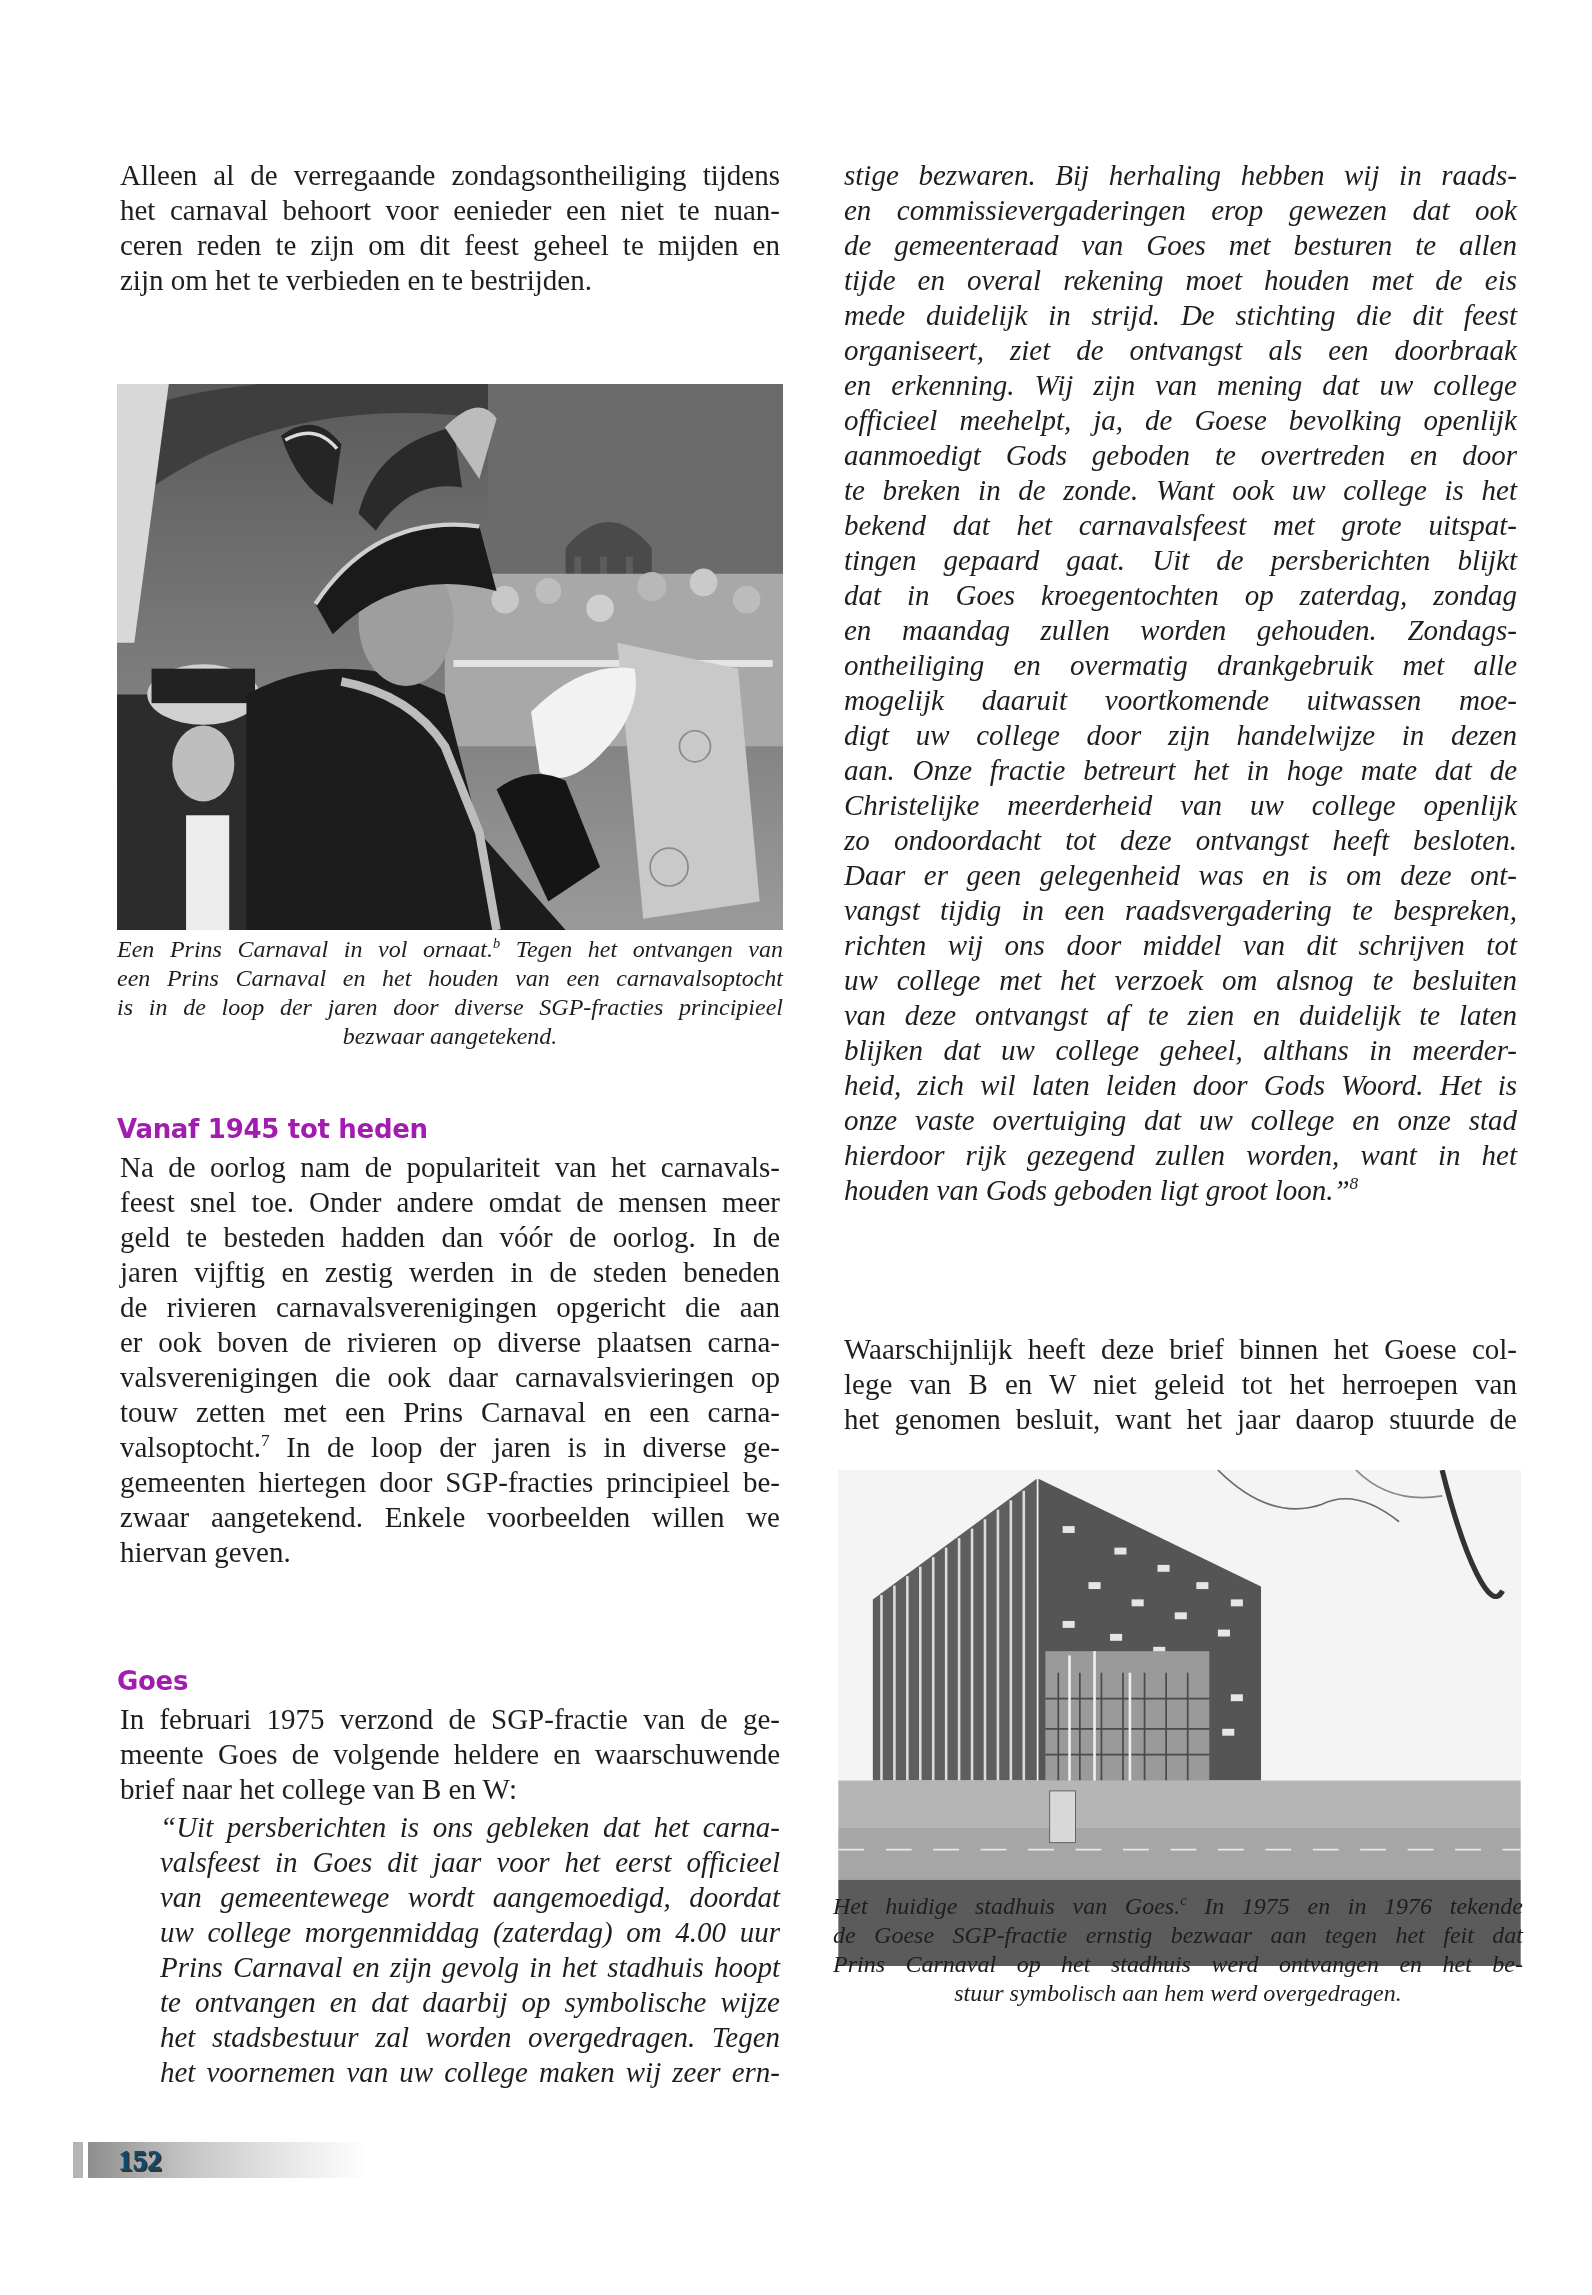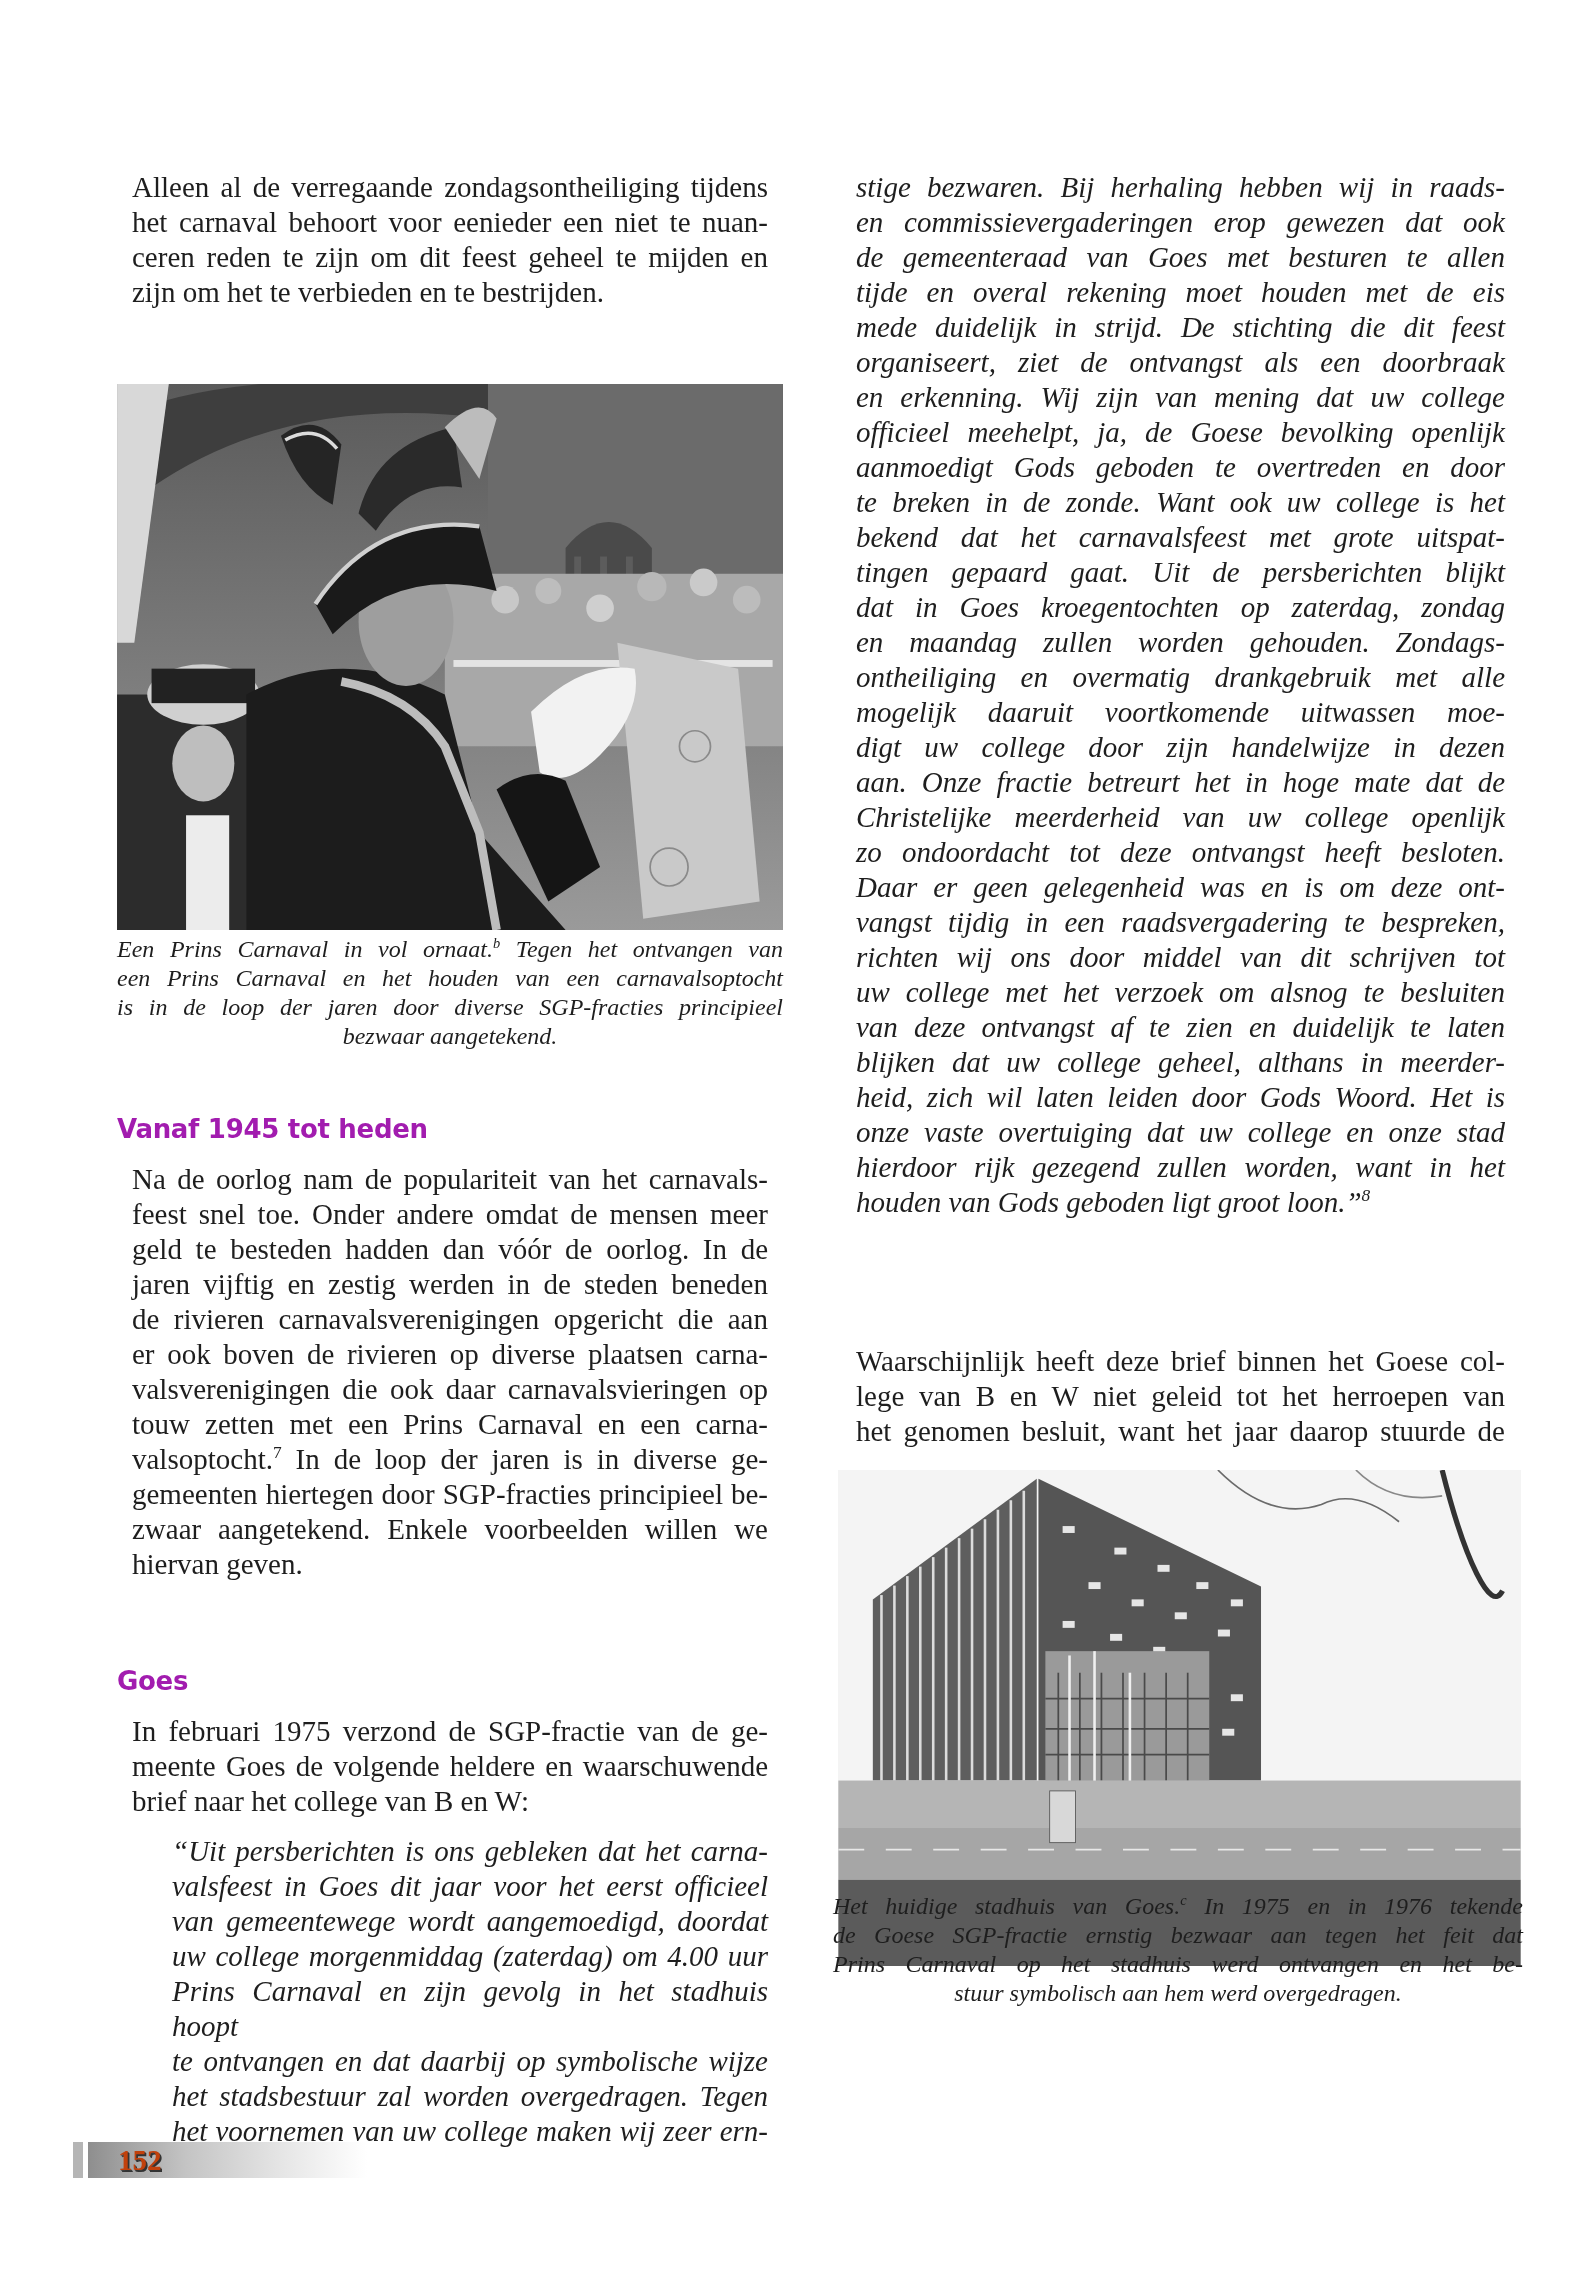--- a/index.html
+++ b/index.html
@@ -1,38 +1,38 @@
 <!DOCTYPE html>
 <html style="font-size:14px"><head>
   <meta charset="utf-8">
   <style>
     html, body { margin: 0; padding: 0; background: #ffffff; }
     body { width: 1592px; height: 2295px; position: relative; overflow: hidden;
            font-family: "Liberation Serif", "DejaVu Serif", serif; color: #1e1e1e; }
     .col { position: absolute; }
     .left { left: 117px; width: 666px; }
     .right { left: 841px; width: 679px; }
-    .body-text { font-size: 29px; line-height: 35px; text-align: justify; margin: 15px; hyphens: manual; }
+    .body-text { font-size: 29px; line-height: 35px; text-align: justify; margin: 3px; hyphens: manual; }
     .body-text .line { display: block; text-align: justify; text-align-last: justify; }
     .body-text .line.last { text-align-last: left; }
     .italic { font-style: italic; }
     .heading { font-family: "DejaVu Sans", "Liberation Sans", sans-serif; font-weight: bold;
                color: #a21caf; font-size: 26px; line-height: 35px; margin: 0; letter-spacing: -0.3px; }
     .caption { font-style: italic; font-size: 24px; line-height: 29px; text-align: justify; margin: 0; }
     .caption .line { display: block; text-align-last: justify; }
     .caption .line.center { text-align-last: center; }
     sup { font-size: 60%; line-height: 0; vertical-align: super; }
     .photo { position: absolute; overflow: hidden; background: #8a8a8a; }
     .quote { padding-left: 40px; }
     .page-num-bar { position: absolute; left: 73px; top: 2142px; width: 293px; height: 36px; }
     .page-num-bar .stub { position: absolute; left: 0; top: 0; width: 10.4px; height: 36px; background: #b5b5b5; }
     .page-num-bar .grad { position: absolute; left: 14.7px; top: 0; width: 279px; height: 36px;
       background: linear-gradient(to right, #8e8e8e 0%, #c4c4c4 35%, #e6e6e6 70%, #ffffff 100%); }
     .page-num-bar .num { position: absolute; left: 45px; top: 1.7px; font-family: "Liberation Serif", serif;
-      font-weight: bold; font-size: 29px; line-height: 33px; color: #c2410c;
+      font-weight: bold; font-size: 29px; line-height: 33px; color: #0c4a6e;
       text-shadow: 1.7px 1.7px 0 #333, 0.9px 0.9px 0 #444; }
   </style>
 </head>
 <body>
 
 <div class="col left" style="top:155px;">
   <p class="body-text">
     <span class="line">Alleen al de verregaande zondagsontheiliging tijdens</span>
     <span class="line">het carnaval behoort voor eenieder een niet te nuan-</span>
     <span class="line">ceren reden te zijn om dit feest geheel te mijden en</span>

